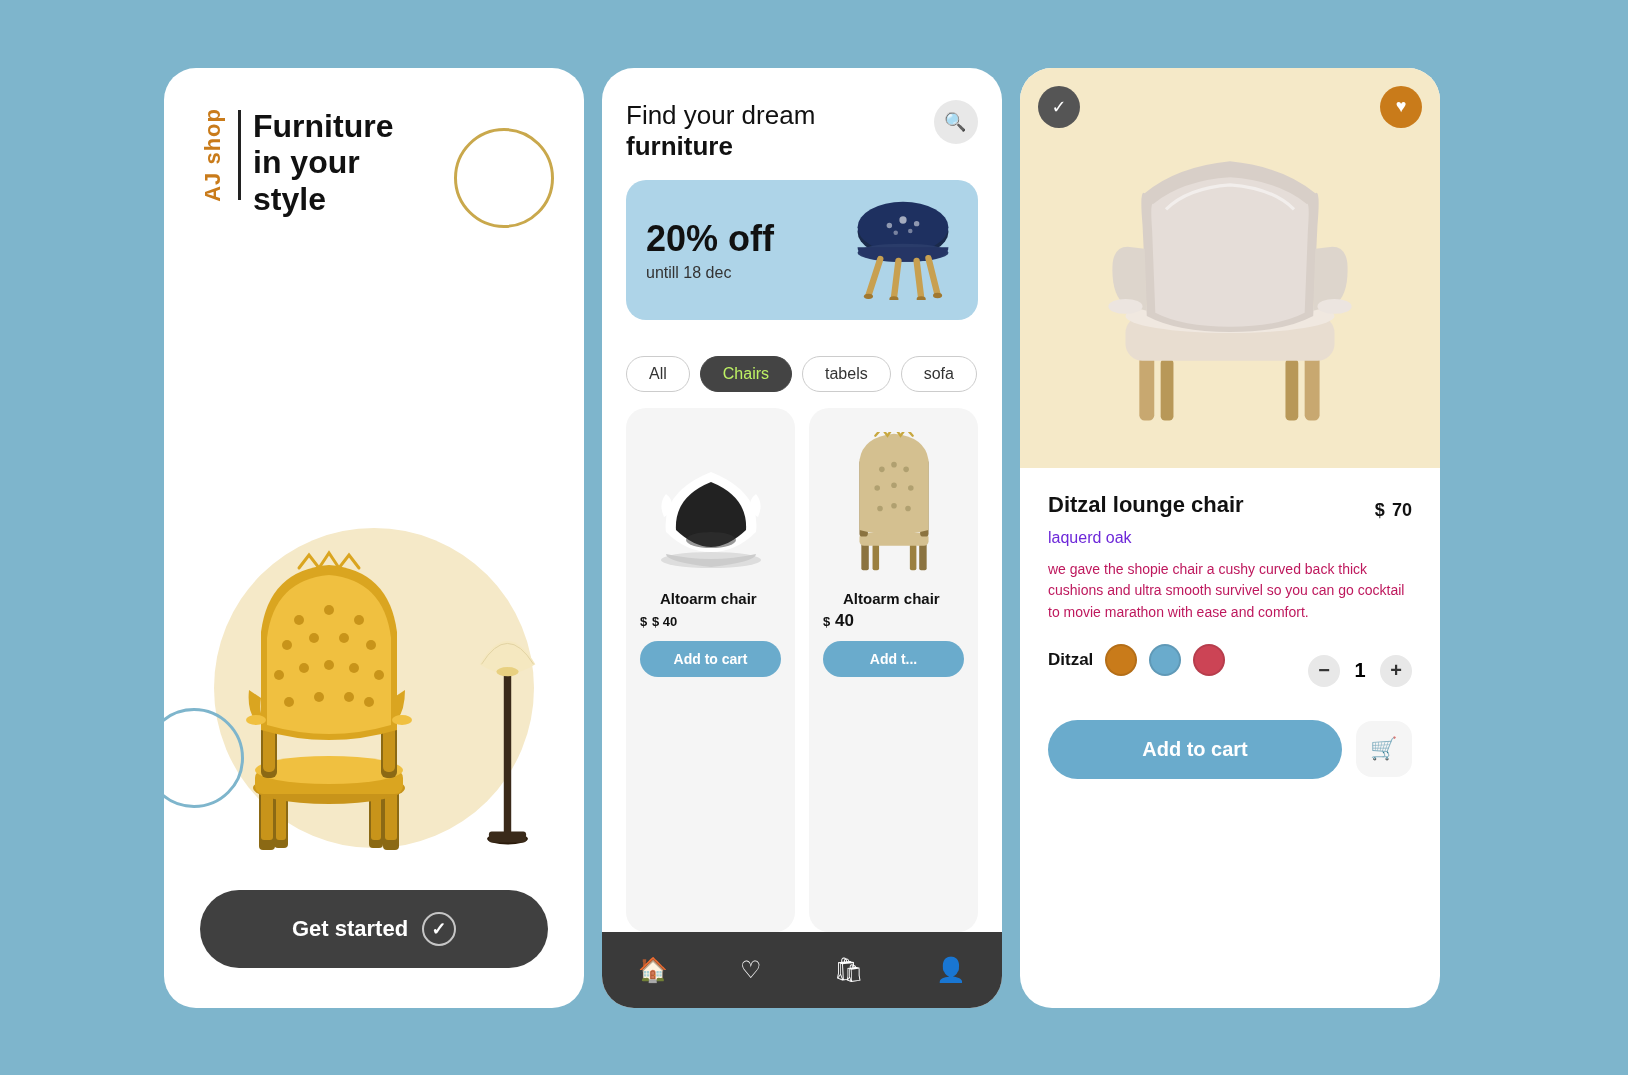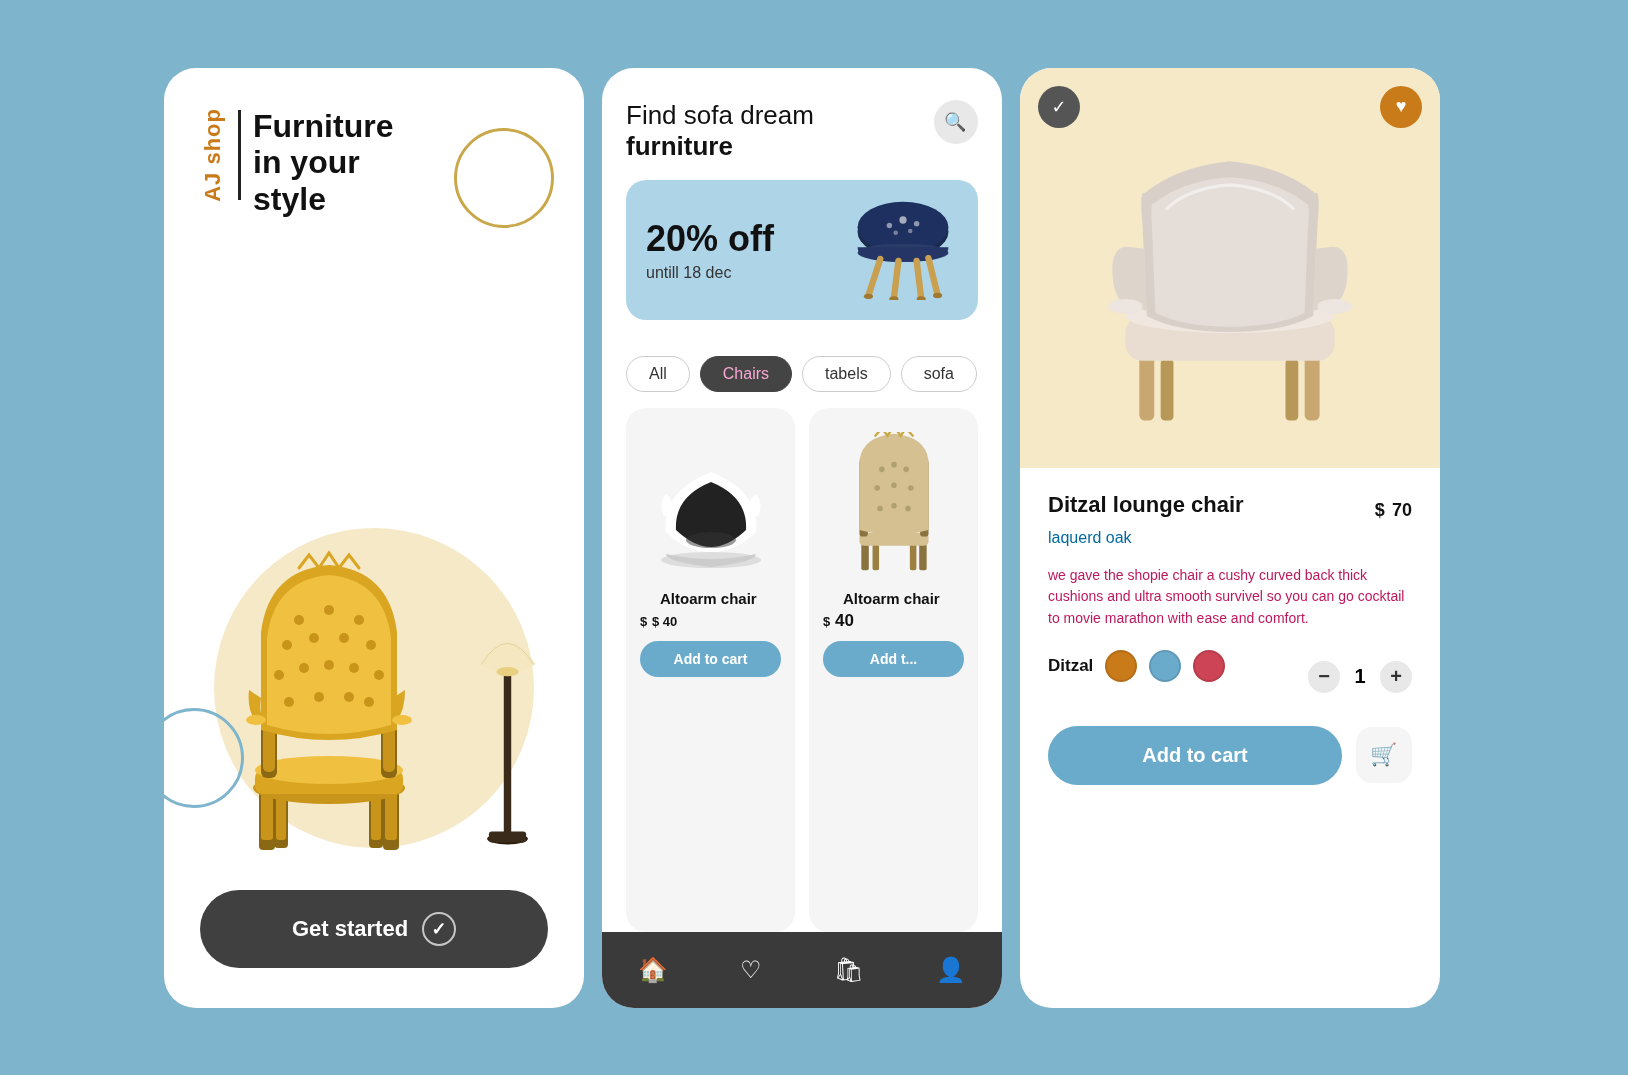--- a/index.html
+++ b/index.html
@@ -193,21 +193,21 @@
       border-radius: 50px;
       padding: 8px 22px;
       font-size: 16px;
       cursor: pointer;
       border: 1.5px solid #ccc;
       background: white;
       color: #333;
     }
     .filter-tab.active {
       background: #444;
-      color: #f9a8d4;
+      color: #bef264;
       border-color: #444;
     }
     .products-grid {
       display: grid;
       grid-template-columns: 1fr 1fr;
       gap: 14px;
       padding: 0 24px;
       flex: 1;
       overflow: hidden;
     }
@@ -352,22 +352,22 @@
     .screen3-price {
       font-size: 26px;
       font-weight: 800;
       color: #111;
     }
     .screen3-price span {
       font-size: 18px;
     }
     .screen3-subtitle {
       font-size: 16px;
-      color: #0369a1;
-      margin-bottom: 18px;
+      color: #6d28d9;
+      margin-bottom: 12px;
     }
     .screen3-desc {
       font-size: 14px;
       color: #be185d;
       line-height: 1.55;
       margin-bottom: 20px;
     }
     .colour-section {
       display: flex;
       align-items: center;
@@ -538,21 +538,21 @@
     <button class="get-started-btn">
       <span>Get started</span>
       <div class="check-circle">✓</div>
     </button>
   </div>
 
   <div class="screen2">
     <div class="screen2-header">
       <div class="screen2-title-row">
         <div class="screen2-title">
-          <span>Find sofa dream</span><br>
+          <span>Find your dream</span><br>
           <strong>furniture</strong>
         </div>
         <button class="search-btn">
           <span>🔍</span>
         </button>
       </div>
 
       <div class="promo-banner">
         <div class="promo-text">
           <div class="discount">20% off</div>

